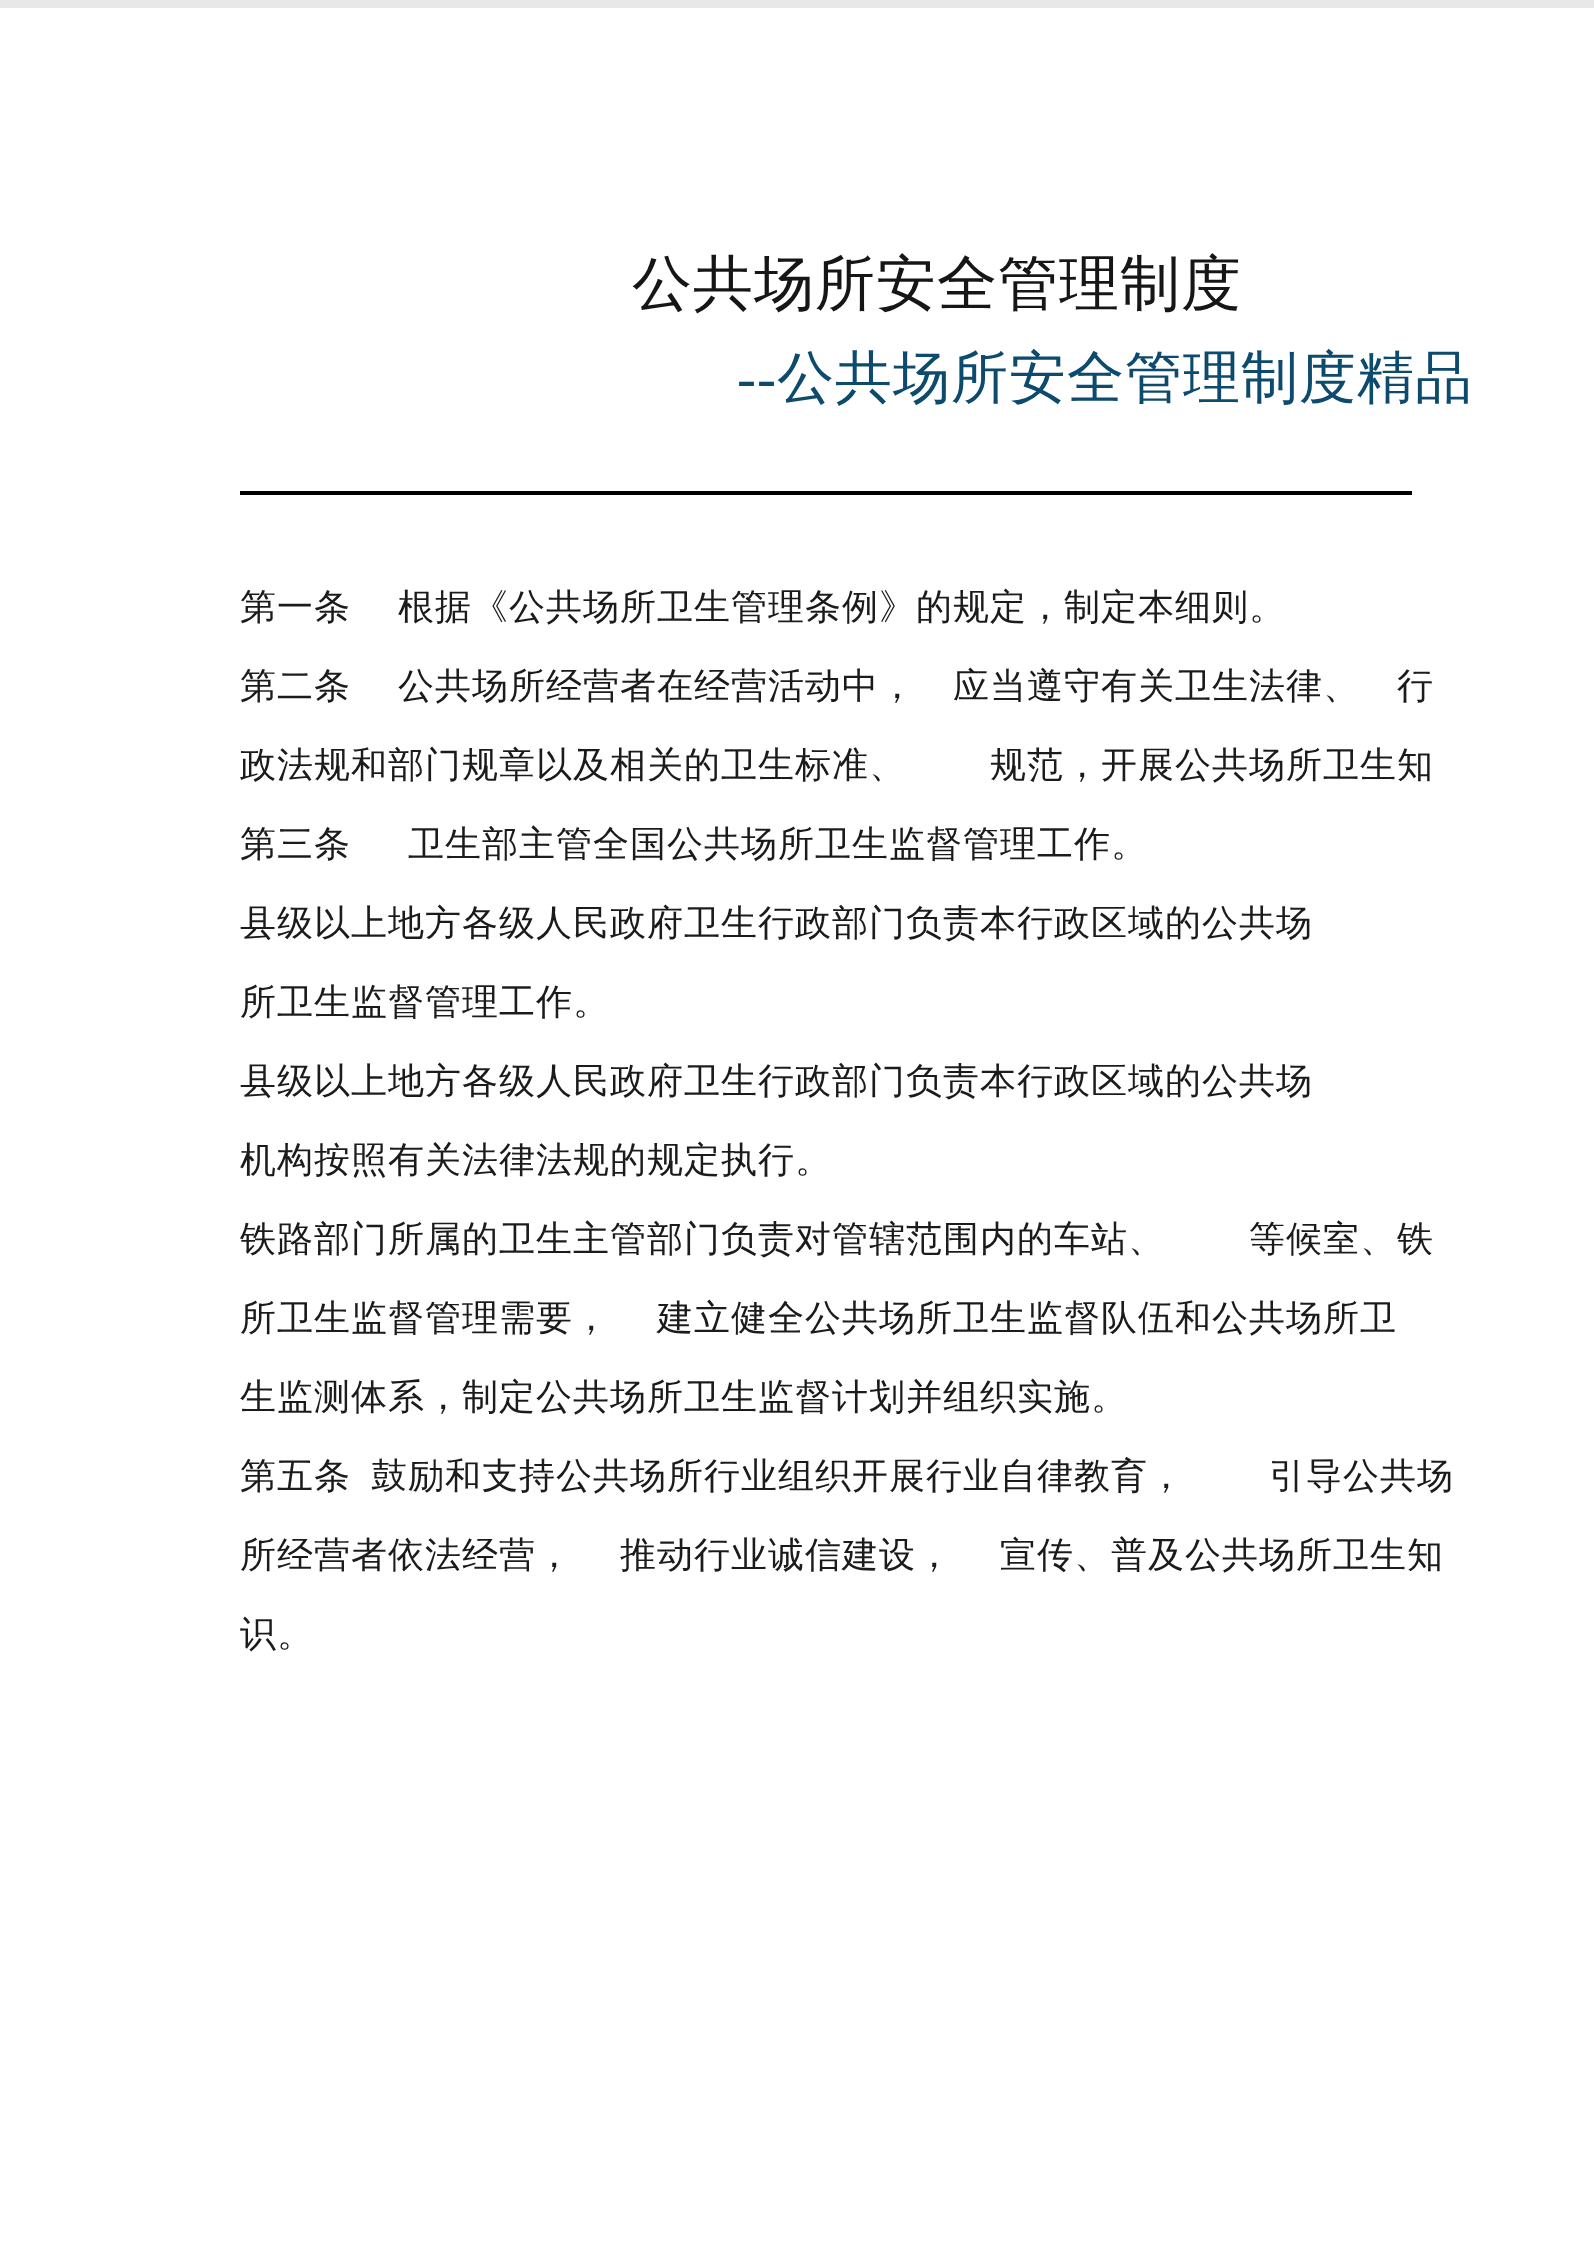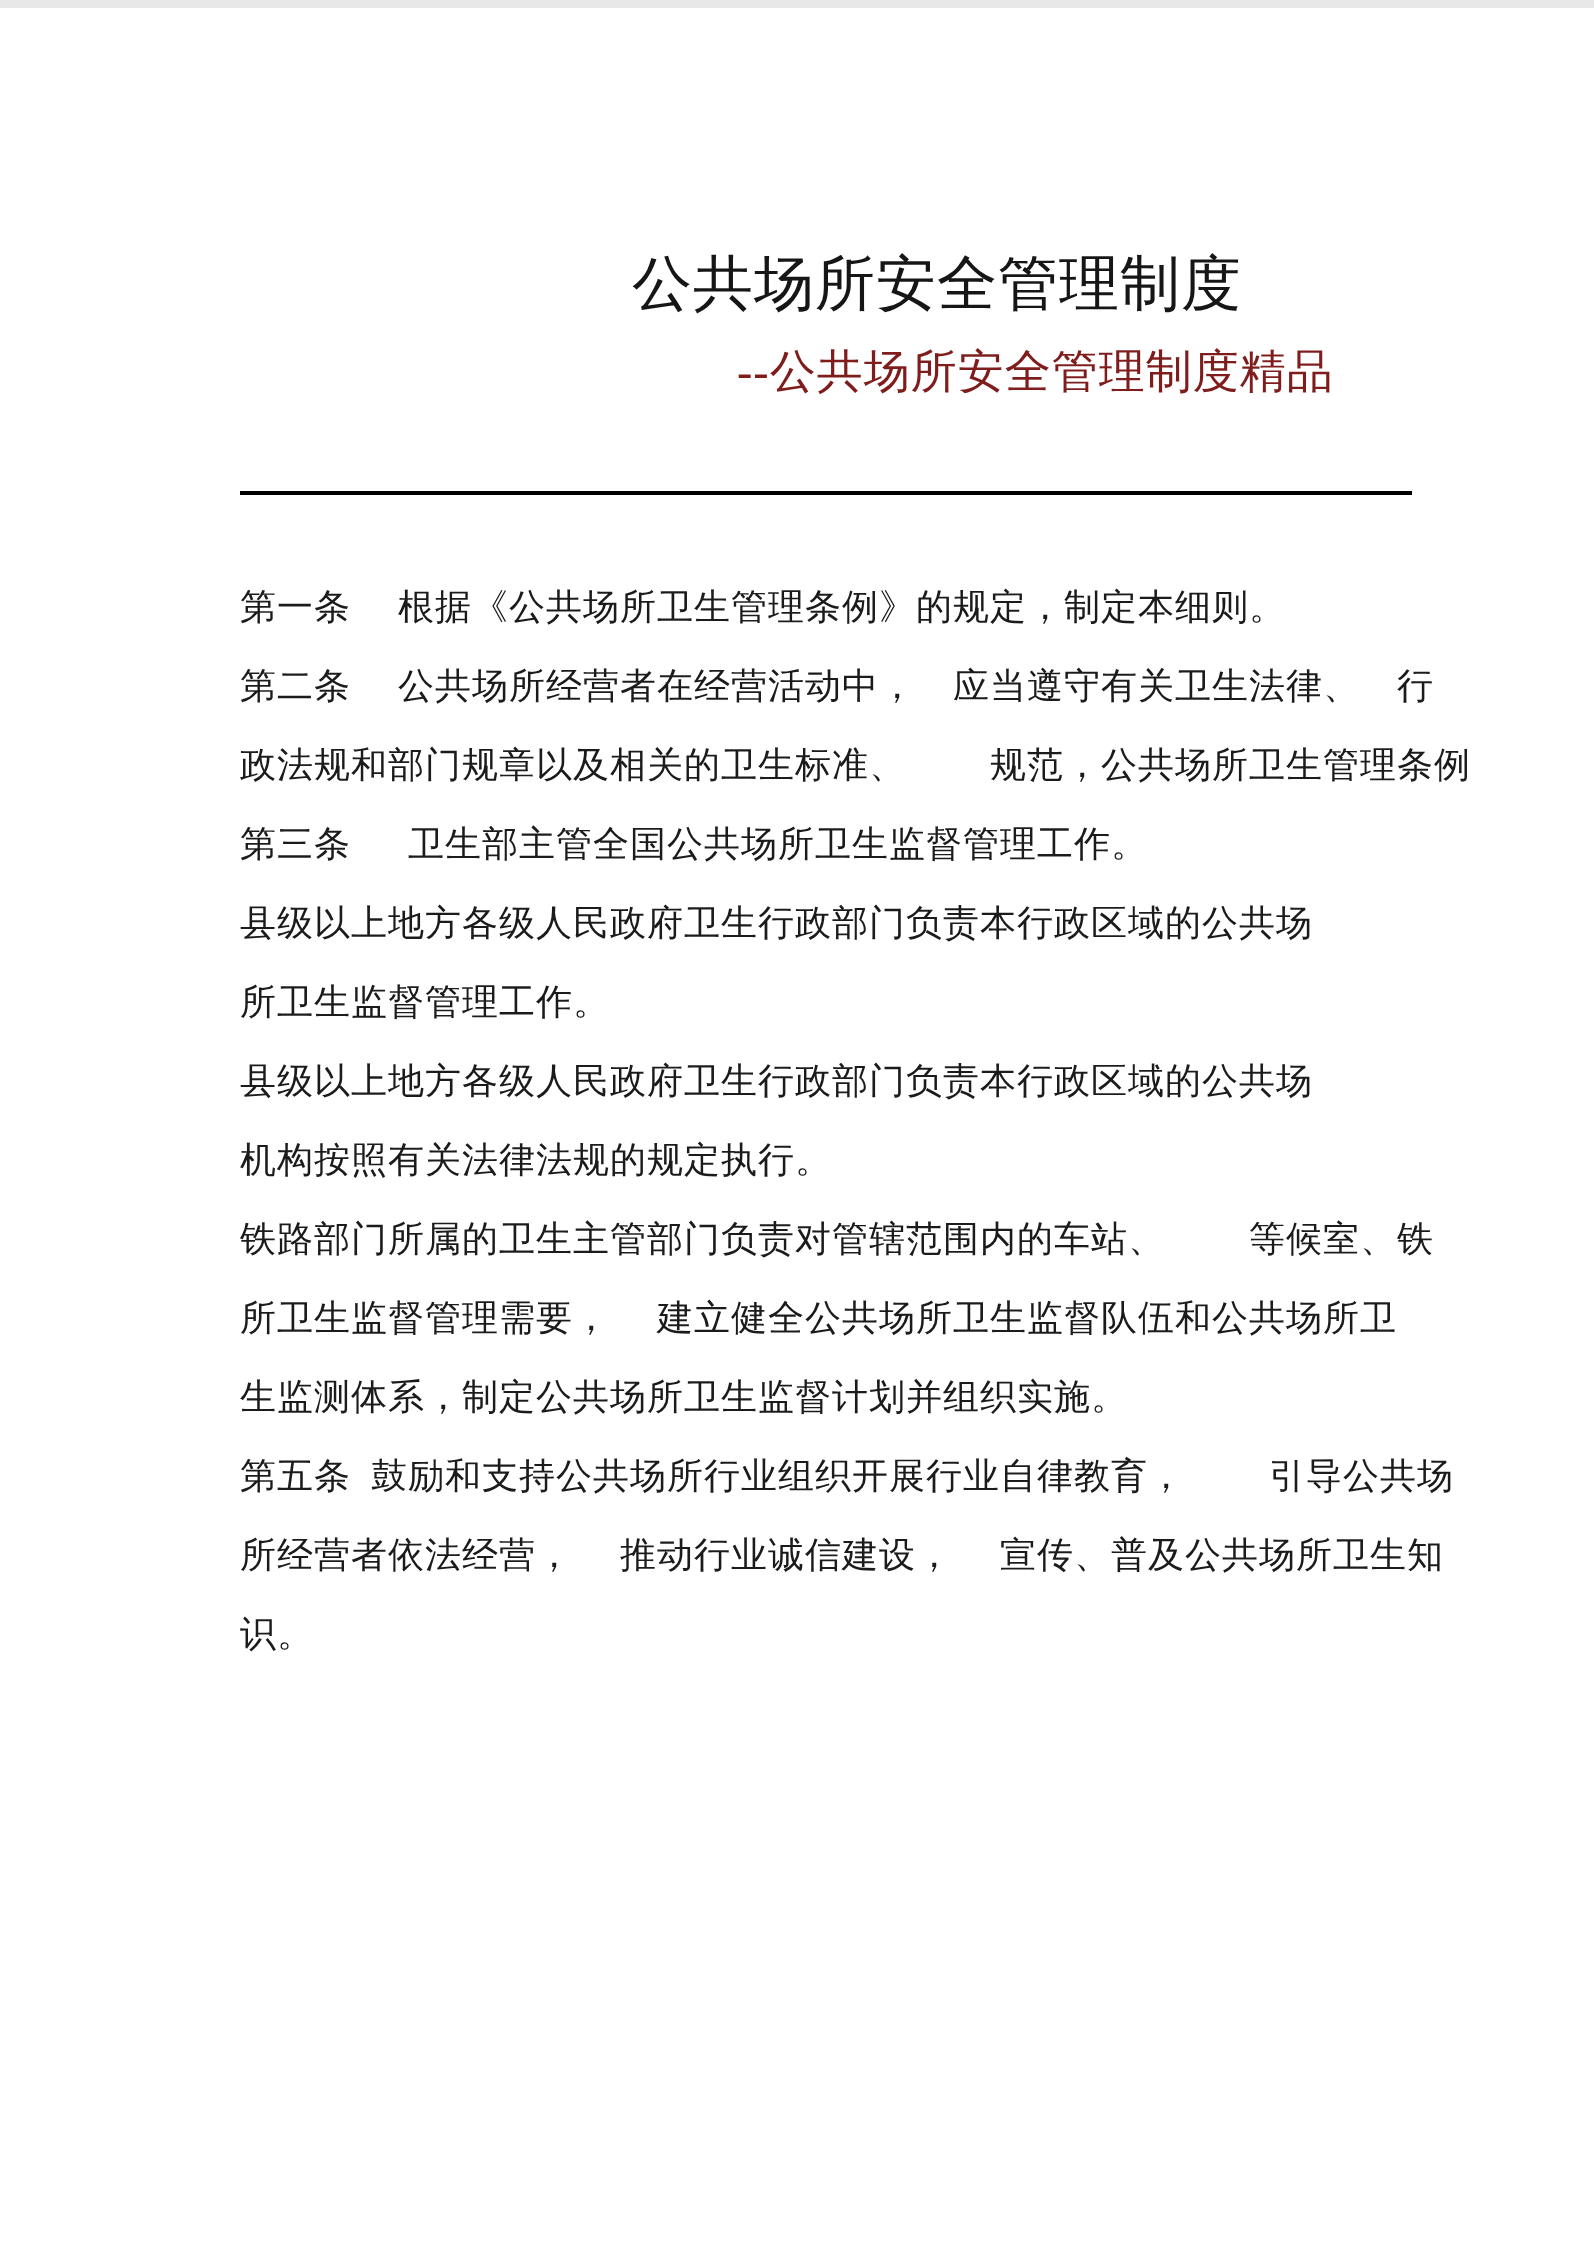--- a/index.html
+++ b/index.html
@@ -27,26 +27,26 @@
     line-height: 1;
     letter-spacing: 1px;
     white-space: pre;
     color: #161616;
   }
   .doc-subtitle {
     position: absolute;
     left: 737px;
     top: 341px;
     margin: 0;
-    font-size: 46px;
+    font-size: 57px;
     font-weight: 400;
     line-height: 1;
     letter-spacing: 1px;
     white-space: pre;
-    color: #7f1d1d;
+    color: #0c4a6e;
   }
   .rule {
     position: absolute;
     left: 240px;
     top: 483px;
     width: 1172px;
     height: 4px;
     background: #000000;
   }
   .doc-body {
@@ -70,21 +70,21 @@
 <div class="page">
   <h1 class="doc-title">公共场所安全管理制度</h1>
 
   <h2 class="doc-subtitle">--公共场所安全管理制度精品</h2>
 
   <div class="rule"></div>
 
   <div class="doc-body">
       <div class="body-line">第一条　 根据《公共场所卫生管理条例》的规定，制定本细则。</div>
       <div class="body-line">第二条　 公共场所经营者在经营活动中，　应当遵守有关卫生法律、　行</div>
-      <div class="body-line">政法规和部门规章以及相关的卫生标准、　　 规范，公共场所卫生管理条例</div>
+      <div class="body-line">政法规和部门规章以及相关的卫生标准、　　 规范，开展公共场所卫生知</div>
       <div class="body-line">第三条　  卫生部主管全国公共场所卫生监督管理工作。</div>
       <div class="body-line">县级以上地方各级人民政府卫生行政部门负责本行政区域的公共场</div>
       <div class="body-line">所卫生监督管理工作。</div>
       <div class="body-line">县级以上地方各级人民政府卫生行政部门负责本行政区域的公共场</div>
       <div class="body-line">机构按照有关法律法规的规定执行。</div>
       <div class="body-line">铁路部门所属的卫生主管部门负责对管辖范围内的车站、　　 等候室、铁</div>
       <div class="body-line">所卫生监督管理需要，　 建立健全公共场所卫生监督队伍和公共场所卫</div>
       <div class="body-line">生监测体系，制定公共场所卫生监督计划并组织实施。</div>
       <div class="body-line">第五条  鼓励和支持公共场所行业组织开展行业自律教育，　　 引导公共场</div>
       <div class="body-line">所经营者依法经营，　 推动行业诚信建设，　 宣传、普及公共场所卫生知</div>

